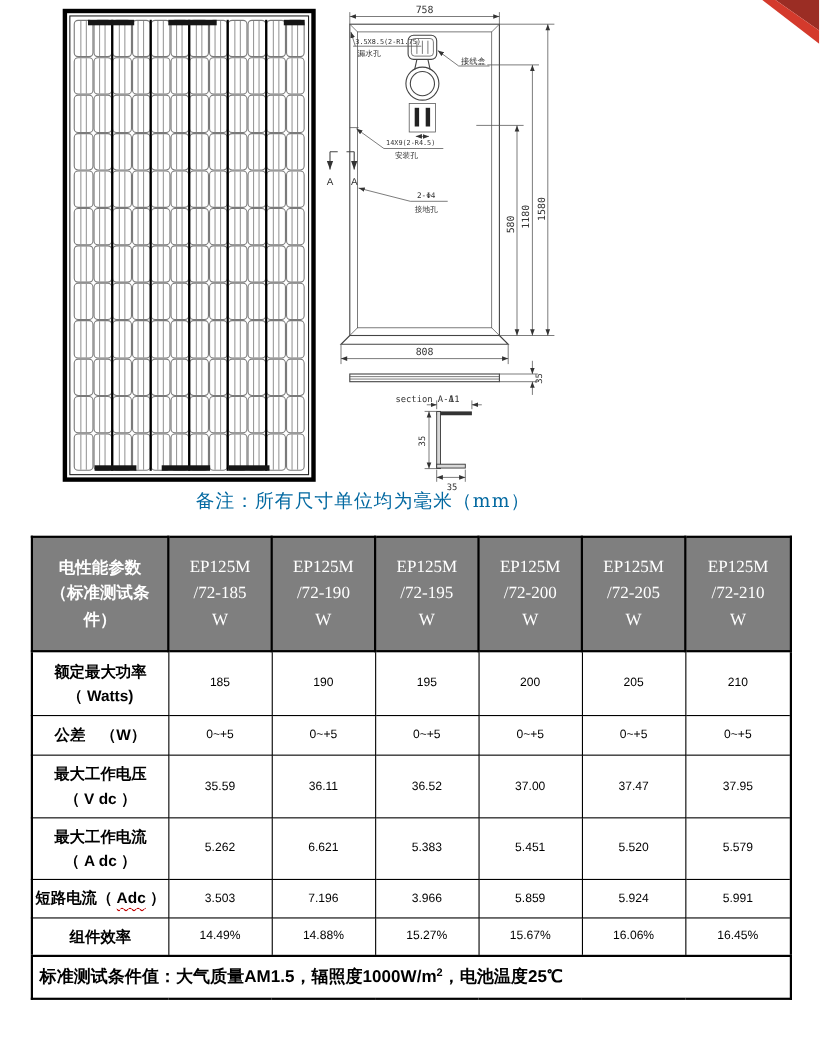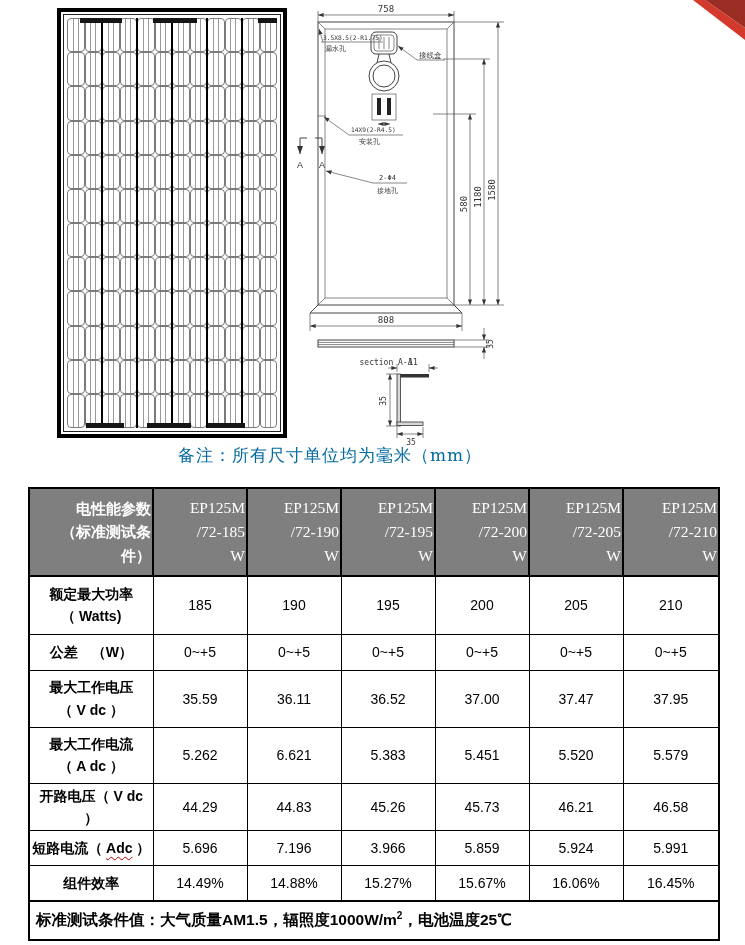--- a/index.html
+++ b/index.html
@@ -33,24 +33,24 @@
   .ribbon{position:absolute;right:0;top:0;}
 
   
   .spec{position:absolute;left:28px;top:487px;}
   table{border-collapse:collapse;table-layout:fixed;width:690px;border:2px solid #000;}
   th,td{box-sizing:border-box;}
   th{border:2px solid #000;background:#7f7f7f;color:#fff;vertical-align:middle;text-align:center;}
   th.p{font-size:15px;font-weight:bold;white-space:pre-line;line-height:1.55;}
   th.m{font-family:"Liberation Serif",serif;font-size:15.5px;font-weight:normal;
        white-space:pre-line;line-height:1.55;}
-  tr.head th{border-bottom:2.5px solid #000;height:88px;text-align:right;}
+  tr.head th{border-bottom:2.5px solid #000;height:104px;}
   td{border:1px solid #000;text-align:center;vertical-align:middle;}
   td.rl{font-size:14px;font-weight:bold;white-space:pre-line;line-height:1.6;}
-  td.v{font-size:14px;}
+  td.v{font-size:11px;}
   tr.footr td{border-top:2px solid #000;text-align:left;padding:4px 2px 4px 6px;
               font-size:15.5px;font-weight:bold;height:39px;}
   .wavy{text-decoration:underline;text-decoration-style:wavy;text-decoration-color:#c00000;
         text-decoration-thickness:1px;text-underline-offset:3px;}
   sup{font-size:10px;}
 </style>
 </head>
 <body>
 
 <div id="app">
@@ -414,31 +414,22 @@
           <td class="rl">最大工作电流
 （ A dc ）</td>
           <td class="v">5.262</td>
           <td class="v">6.621</td>
           <td class="v">5.383</td>
           <td class="v">5.451</td>
           <td class="v">5.520</td>
           <td class="v">5.579</td>
         </tr>
         <tr style="height:35px">
-          <td class="rl">开路电压（ V dc ）</td>
-          <td class="v">44.29</td>
-          <td class="v">44.83</td>
-          <td class="v">45.26</td>
-          <td class="v">45.73</td>
-          <td class="v">46.21</td>
-          <td class="v">46.58</td>
-        </tr>
-        <tr style="height:35px">
           <td class="rl"><span>短路电流（ </span><span class="wavy">Adc</span><span> ）</span></td>
-          <td class="v">5.696</td>
+          <td class="v">3.503</td>
           <td class="v">7.196</td>
           <td class="v">3.966</td>
           <td class="v">5.859</td>
           <td class="v">5.924</td>
           <td class="v">5.991</td>
         </tr>
         <tr style="height:35px">
           <td class="rl">组件效率</td>
           <td class="v">14.49%</td>
           <td class="v">14.88%</td>

